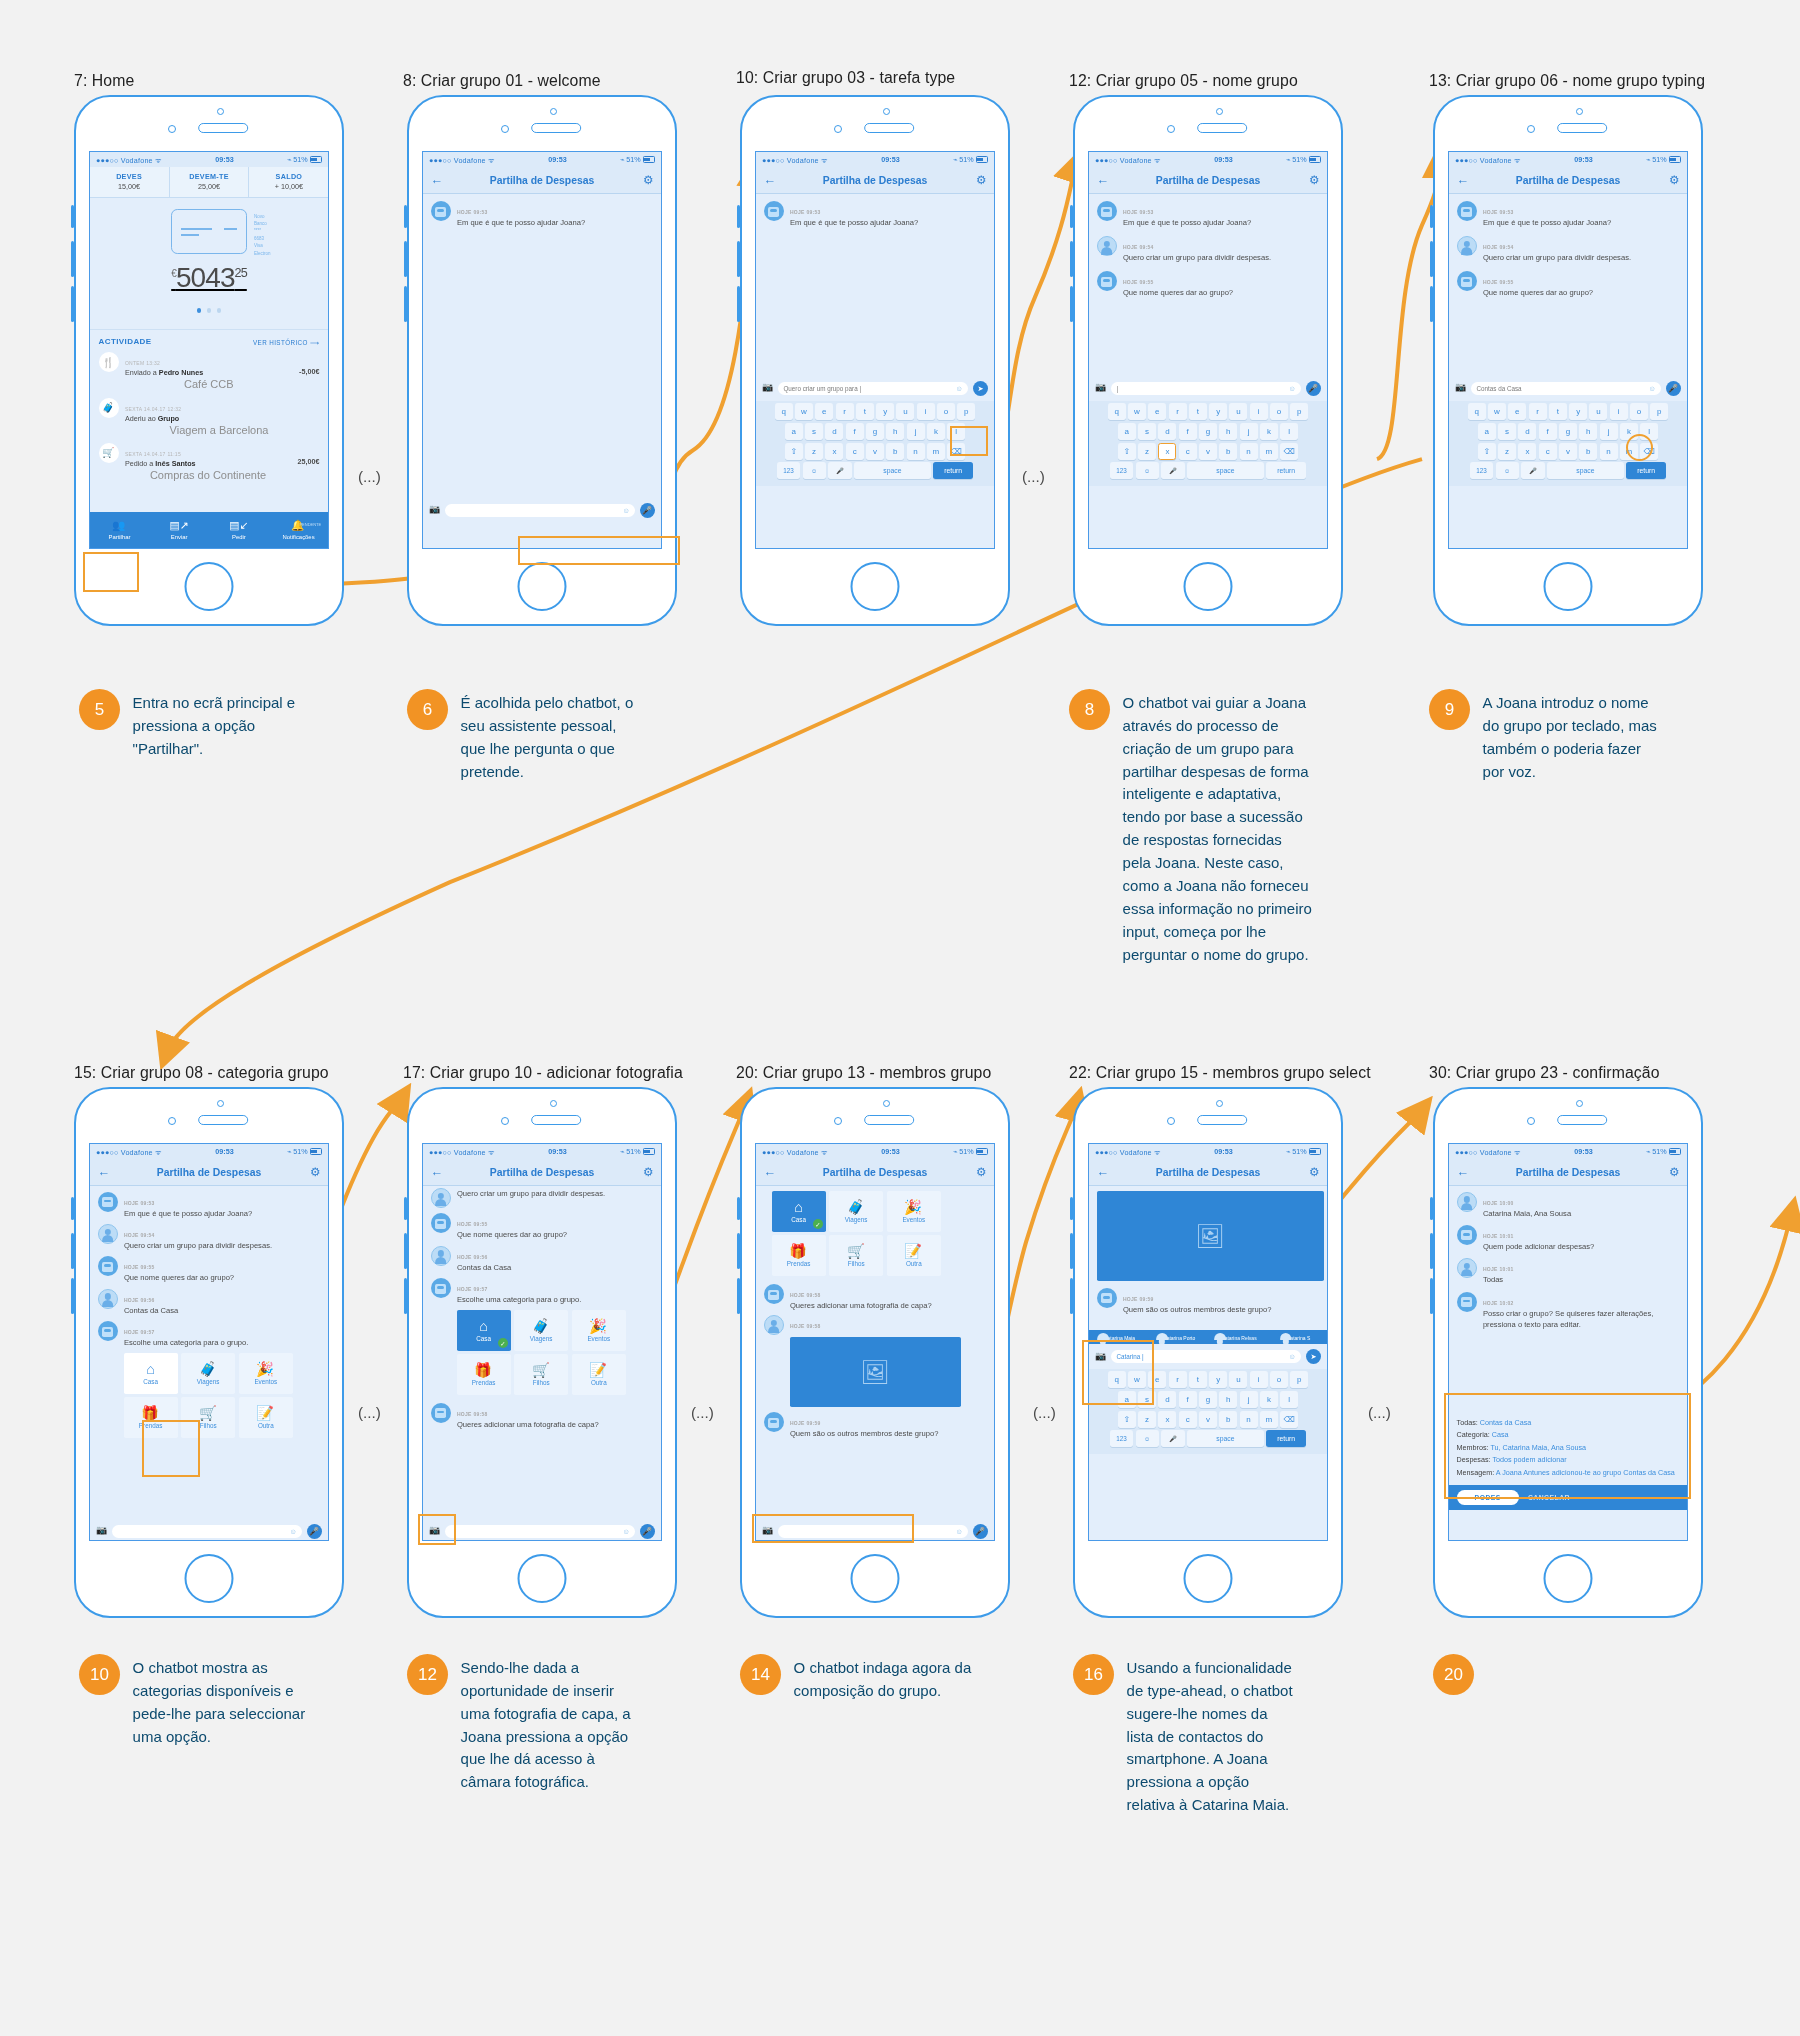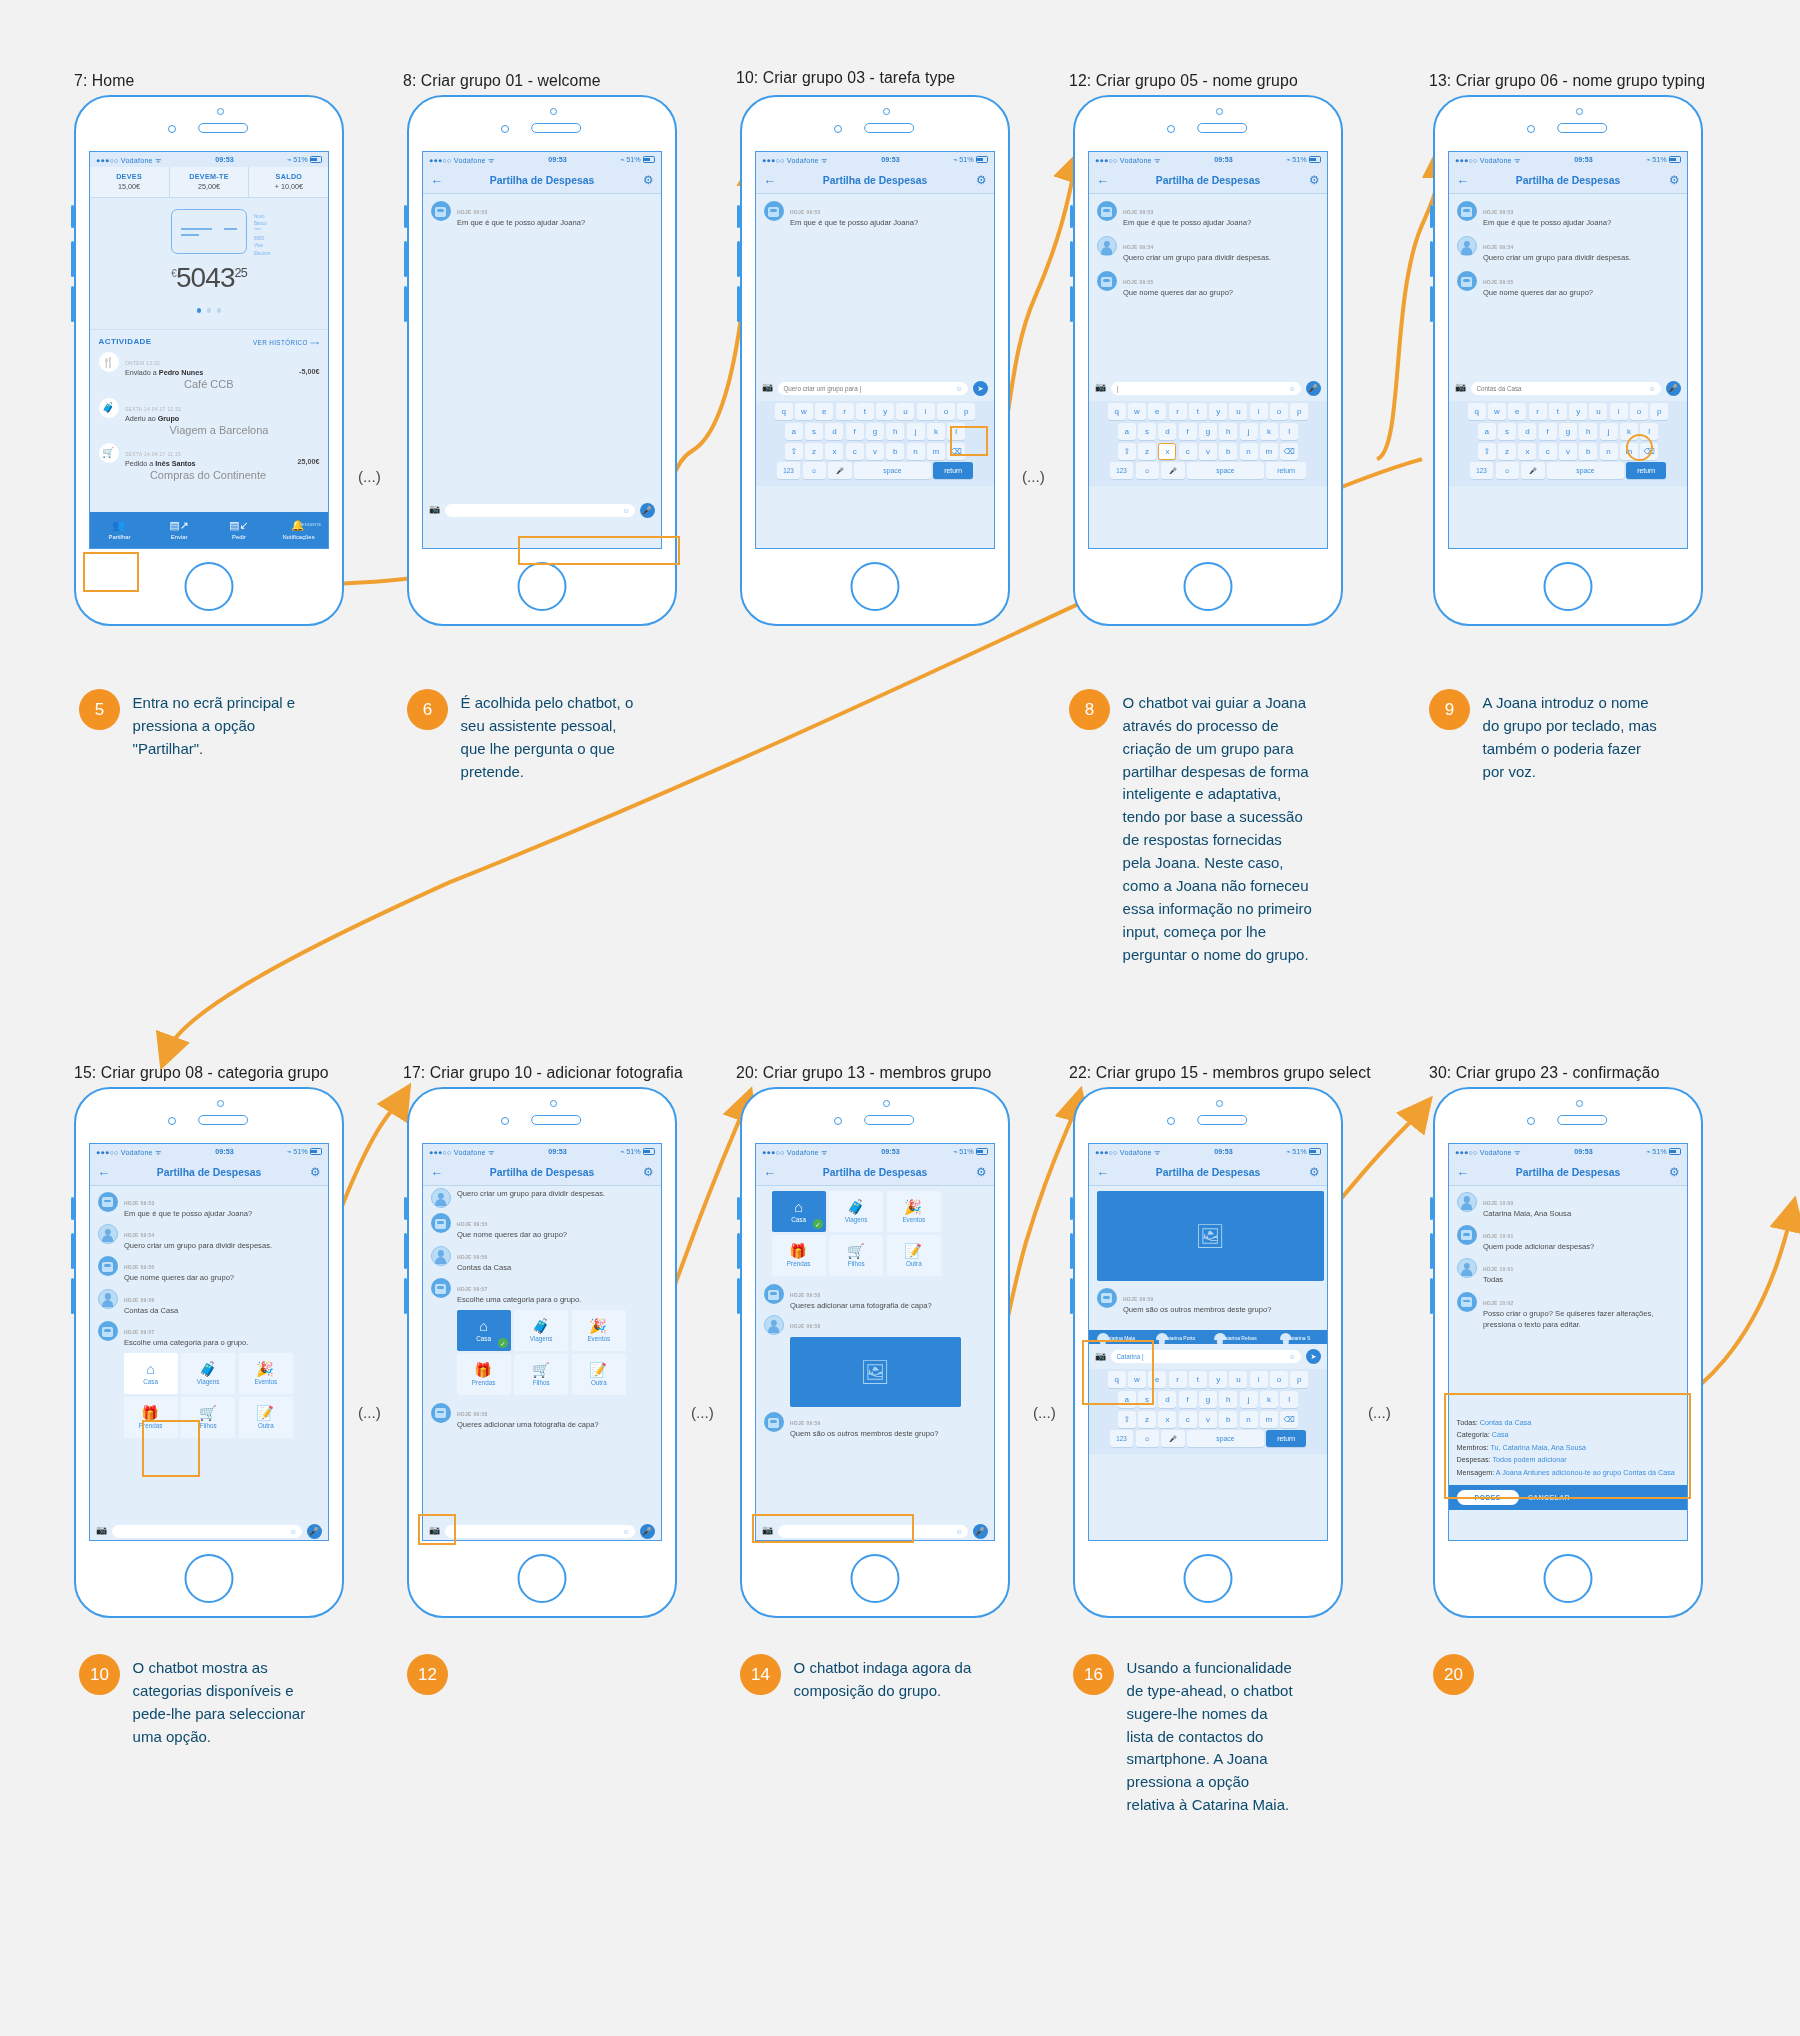--- a/index.html
+++ b/index.html
@@ -73,21 +73,21 @@
 
   
   .totals{display:flex; background:#eaf3fc; border-bottom:0.9px solid #c5dcf3;}
   .totals div{
     flex:1;text-align:center;padding:4.5px 0;font-size:7.2px;color:#2b7dd0;
     border-right:0.9px solid #c5dcf3; line-height:1.45;
   }
   .totals div:last-child{border-right:none;}
   .totals b{display:block;font-size:7.2px;letter-spacing:0.3px;}
   .totals span{color:#4a4a4a;font-size:7.2px;}
-  .card-area{padding:10.8px 0 7.2px;text-align:center;background:#e3eefb;}
+  .card-area{padding:10.8px 0 7.2px;text-align:center;background:#e3eefb;text-decoration:underline;}
   .card{
     width:76px;height:45px;border:1.4px solid #7ab6ec;border-radius:6.3px;
     margin:0 auto;position:relative;background:transparent;
   }
   .card .l1{position:absolute;left:9px;top:18px;width:31px;height:1.8px;background:#7ab6ec;}
   .card .l2{position:absolute;left:9px;top:24px;width:18px;height:1.8px;background:#7ab6ec;}
   .card .l3{position:absolute;right:9px;top:18px;width:12.6px;height:1.8px;background:#7ab6ec;}
   .cardmeta{position:absolute;left:83px;top:3.6px;font-size:4.5px;color:#7ab6ec;text-align:left;line-height:1.65;}
   .amount{font-size:28px;color:#4b4b4b;letter-spacing:-0.9px;margin-top:5.4px;font-weight:normal;}
   .amount .cur{font-size:10px;vertical-align:super;color:#6d6d6d;}
@@ -1138,20 +1138,21 @@
     </div>
   </div>
   <div class="hl-box" style="left:1444px;top:1393px;width:247px;height:106px;"></div>
 
   <div class="step" style="left:79px;top:1654px;width:234px;">
     <span class="num">10</span>
     <span class="desc">O chatbot mostra as categorias disponíveis e pede-lhe para seleccionar uma opção.</span>
   </div>
   <div class="step" style="left:407px;top:1654px;width:234px;">
     <span class="num">12</span>
+    <span class="desc">Sendo-lhe dada a oportunidade de inserir uma fotografia de capa, a Joana pressiona a opção que lhe dá acesso à câmara fotográfica.</span>
   </div>
   <div class="step" style="left:740px;top:1654px;width:234px;">
     <span class="num">14</span>
     <span class="desc">O chatbot indaga agora da composição do grupo.</span>
   </div>
   <div class="step" style="left:1073px;top:1654px;width:225px;">
     <span class="num">16</span>
     <span class="desc">Usando a funcionalidade de type-ahead, o chatbot sugere-lhe nomes da lista de contactos do smartphone. A Joana pressiona a opção relativa à Catarina Maia.</span>
   </div>
   <div class="step" style="left:1433px;top:1654px;width:234px;">

